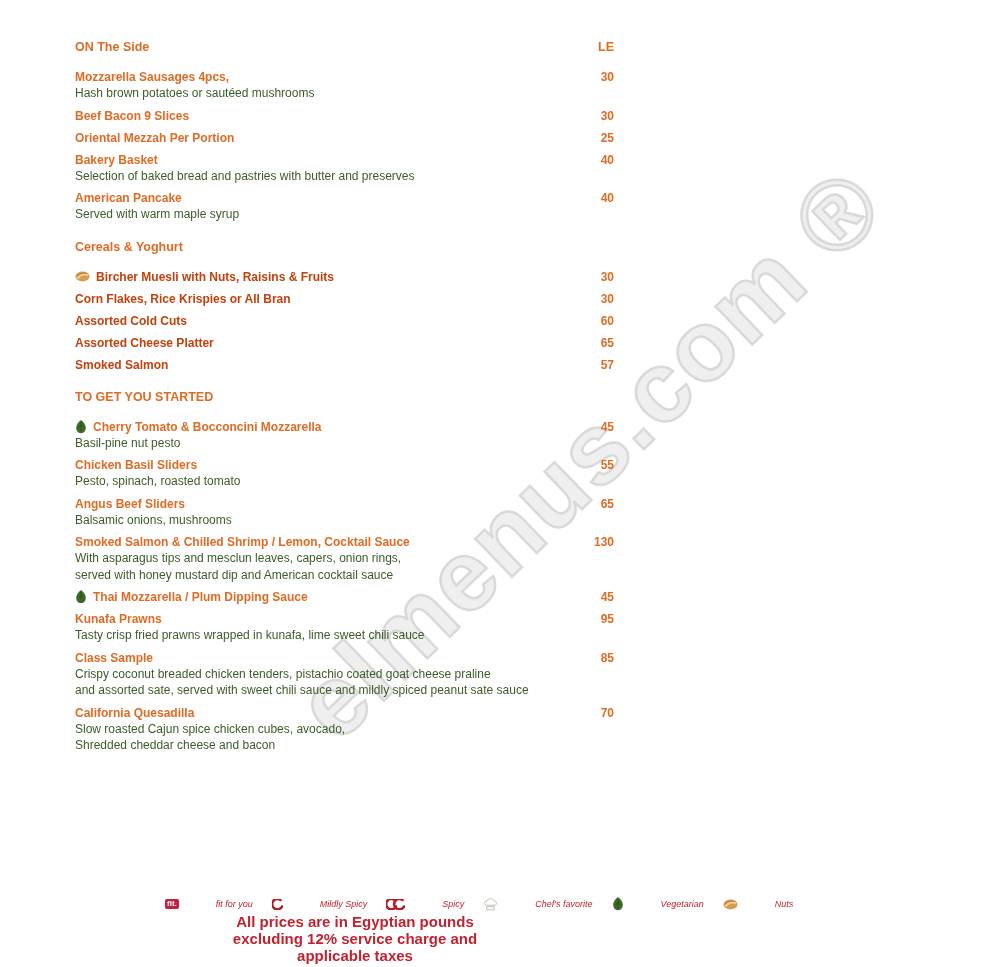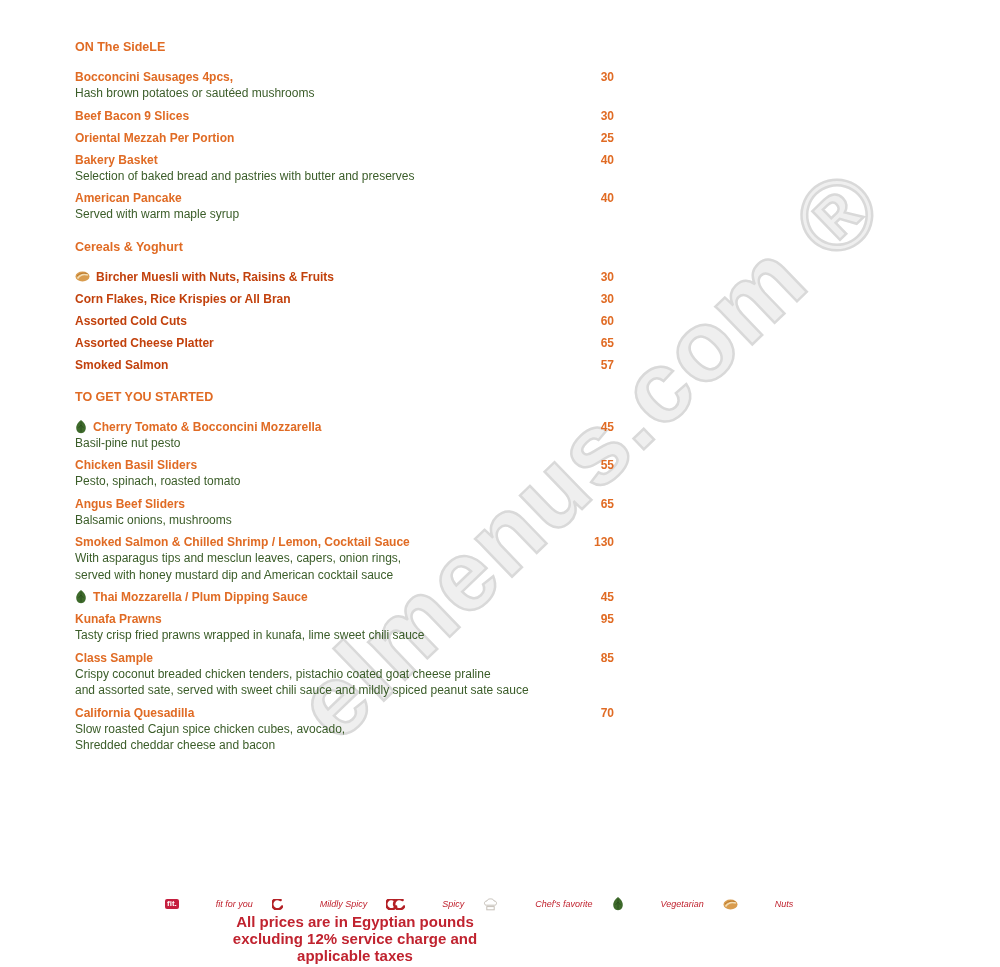--- a/index.html
+++ b/index.html
@@ -33,21 +33,21 @@
   .menu {
     position: relative;
     z-index: 2;
     padding: 40px 0 0 75px;
     width: 614px; 
   }
   .section { }
   .section + .section { margin-top: 17px; }
   .section-header {
     display: flex;
-    justify-content: flex-start;
+    justify-content: space-between;
     align-items: baseline;
     font-size: 12.5px;
     font-weight: bold;
     color: #E06B24;
     line-height: 14px;
     margin-bottom: 15px;
   }
   .item { margin-bottom: 6px; }
   .title-row {
     display: flex;
@@ -136,21 +136,21 @@
   <div class="watermark">elmenus.com ®</div>
 
   <div class="menu" id="menu-root">
       <div class="section">
         <div class="section-header">
           <span>ON The Side</span>
           <span>LE</span>
         </div>
         <div class="item">
           <div class="title-row">
-            <span class="item-name orange">Bocconcini Sausages 4pcs,</span>
+            <span class="item-name orange">Mozzarella Sausages 4pcs,</span>
             <span class="item-price">30</span>
           </div>
           <div class="desc-line">Hash brown potatoes or sautéed mushrooms</div>
         </div>
         <div class="item">
           <div class="title-row">
             <span class="item-name orange">Beef Bacon 9 Slices</span>
             <span class="item-price">30</span>
           </div>
         </div>

